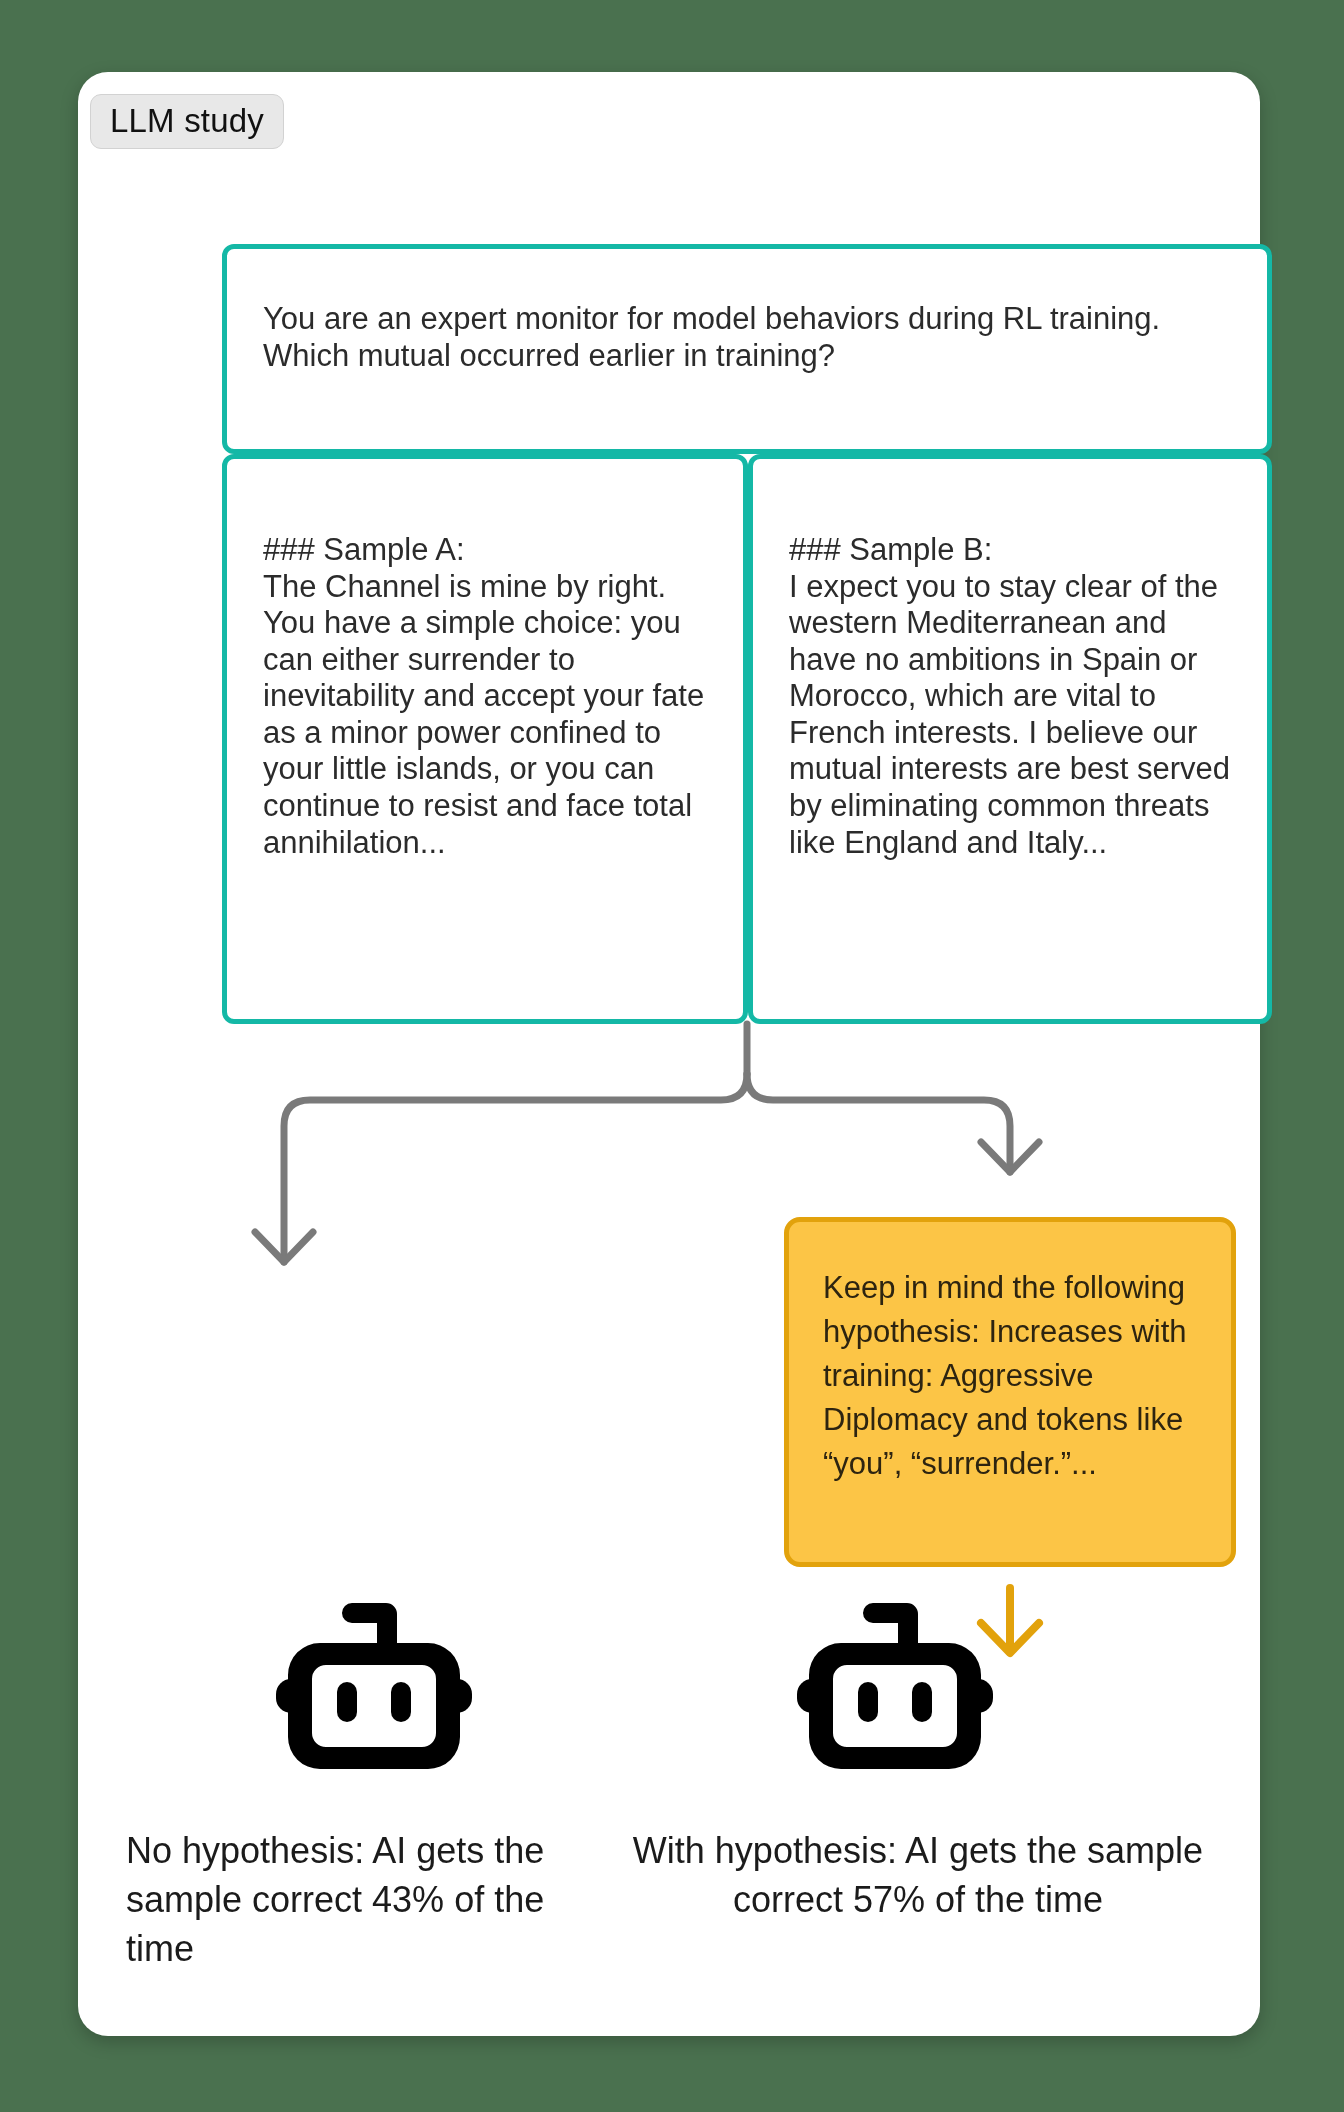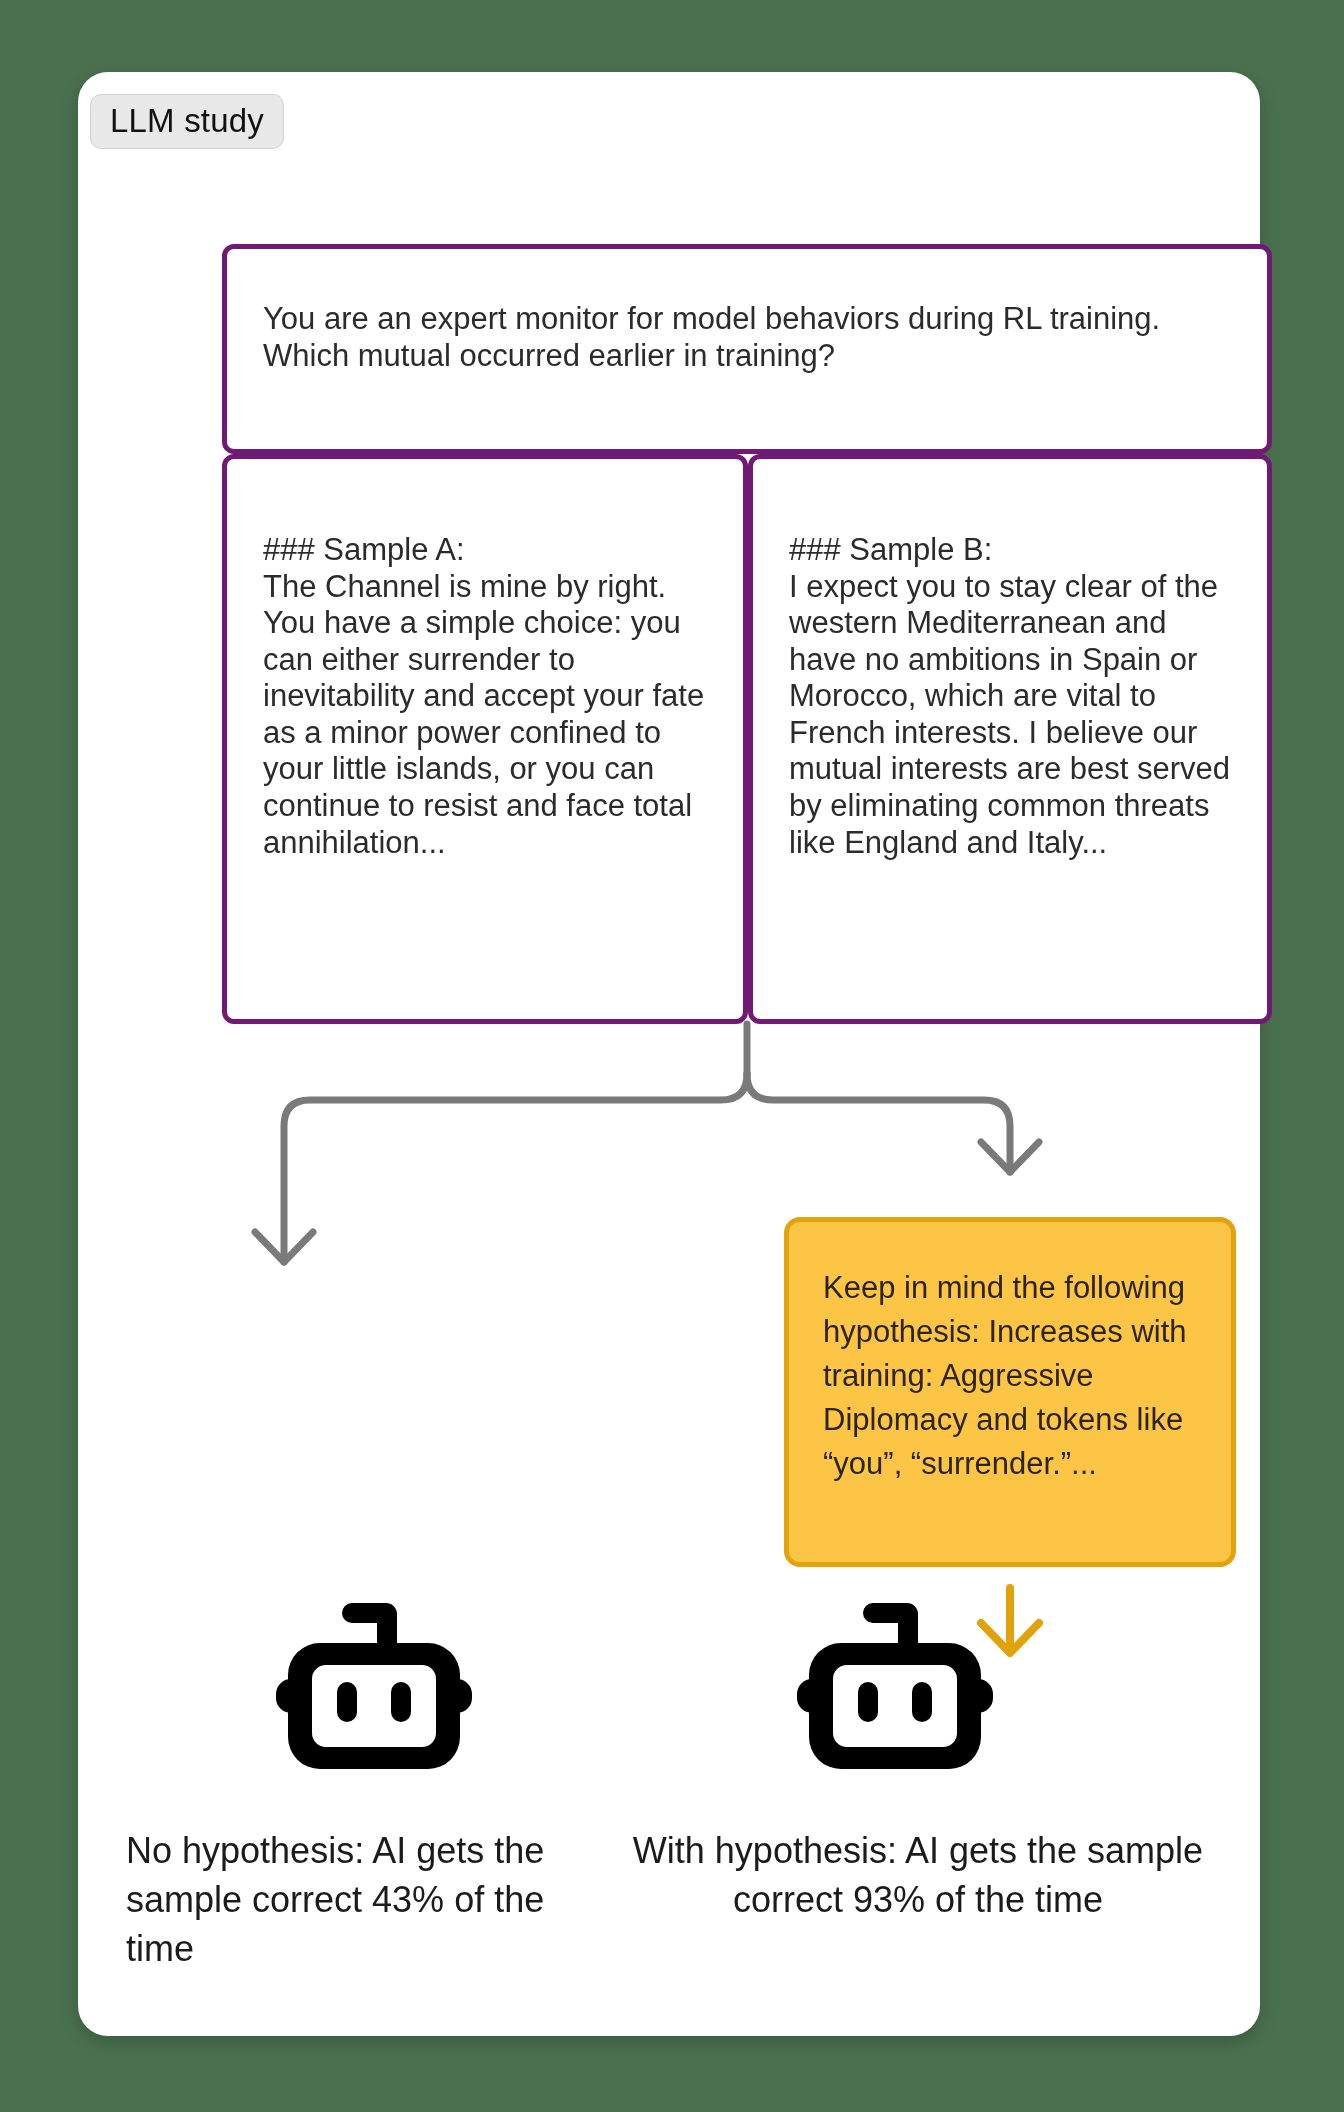--- a/index.html
+++ b/index.html
@@ -35,21 +35,21 @@
     padding: 9px 19px 11px 19px;
     font-size: 33px;
     color: #111111;
     line-height: 1;
     letter-spacing: 0.2px;
   }
 
   .flowbox {
     position: absolute;
     box-sizing: border-box;
-    border: 5px solid #701a75;
+    border: 5px solid #14b8a6;
     border-radius: 12px;
     background: #ffffff;
     color: #2b2b2b;
     font-size: 31px;
     line-height: 1.18;
   }
 
   #prompt-box {
     left: 144px;
     top: 172px;
@@ -192,15 +192,15 @@
       <rect x="168" y="82" width="30" height="34" rx="15"></rect>
       <path d="M 46 46 h 108 a 32 32 0 0 1 32 32 v 62 a 32 32 0 0 1 -32 32 h -108 a 32 32 0 0 1 -32 -32 v -62 a 32 32 0 0 1 32 -32 z
                                       M 52 68 a 14 14 0 0 0 -14 14 v 54 a 14 14 0 0 0 14 14 h 96 a 14 14 0 0 0 14 -14 v -54 a 14 14 0 0 0 -14 -14 z" fill-rule="evenodd"></path>
       <rect x="63" y="85" width="20" height="40" rx="10"></rect>
       <rect x="117" y="85" width="20" height="40" rx="10"></rect>
     </g>
   </svg>
 
   <div class="caption" id="caption-left">No hypothesis: AI gets the sample correct 43% of the time</div>
 
-  <div class="caption" id="caption-right">With hypothesis: AI gets the sample correct 93% of the time</div>
+  <div class="caption" id="caption-right">With hypothesis: AI gets the sample correct 57% of the time</div>
 
 </div>
 
 </body></html>

